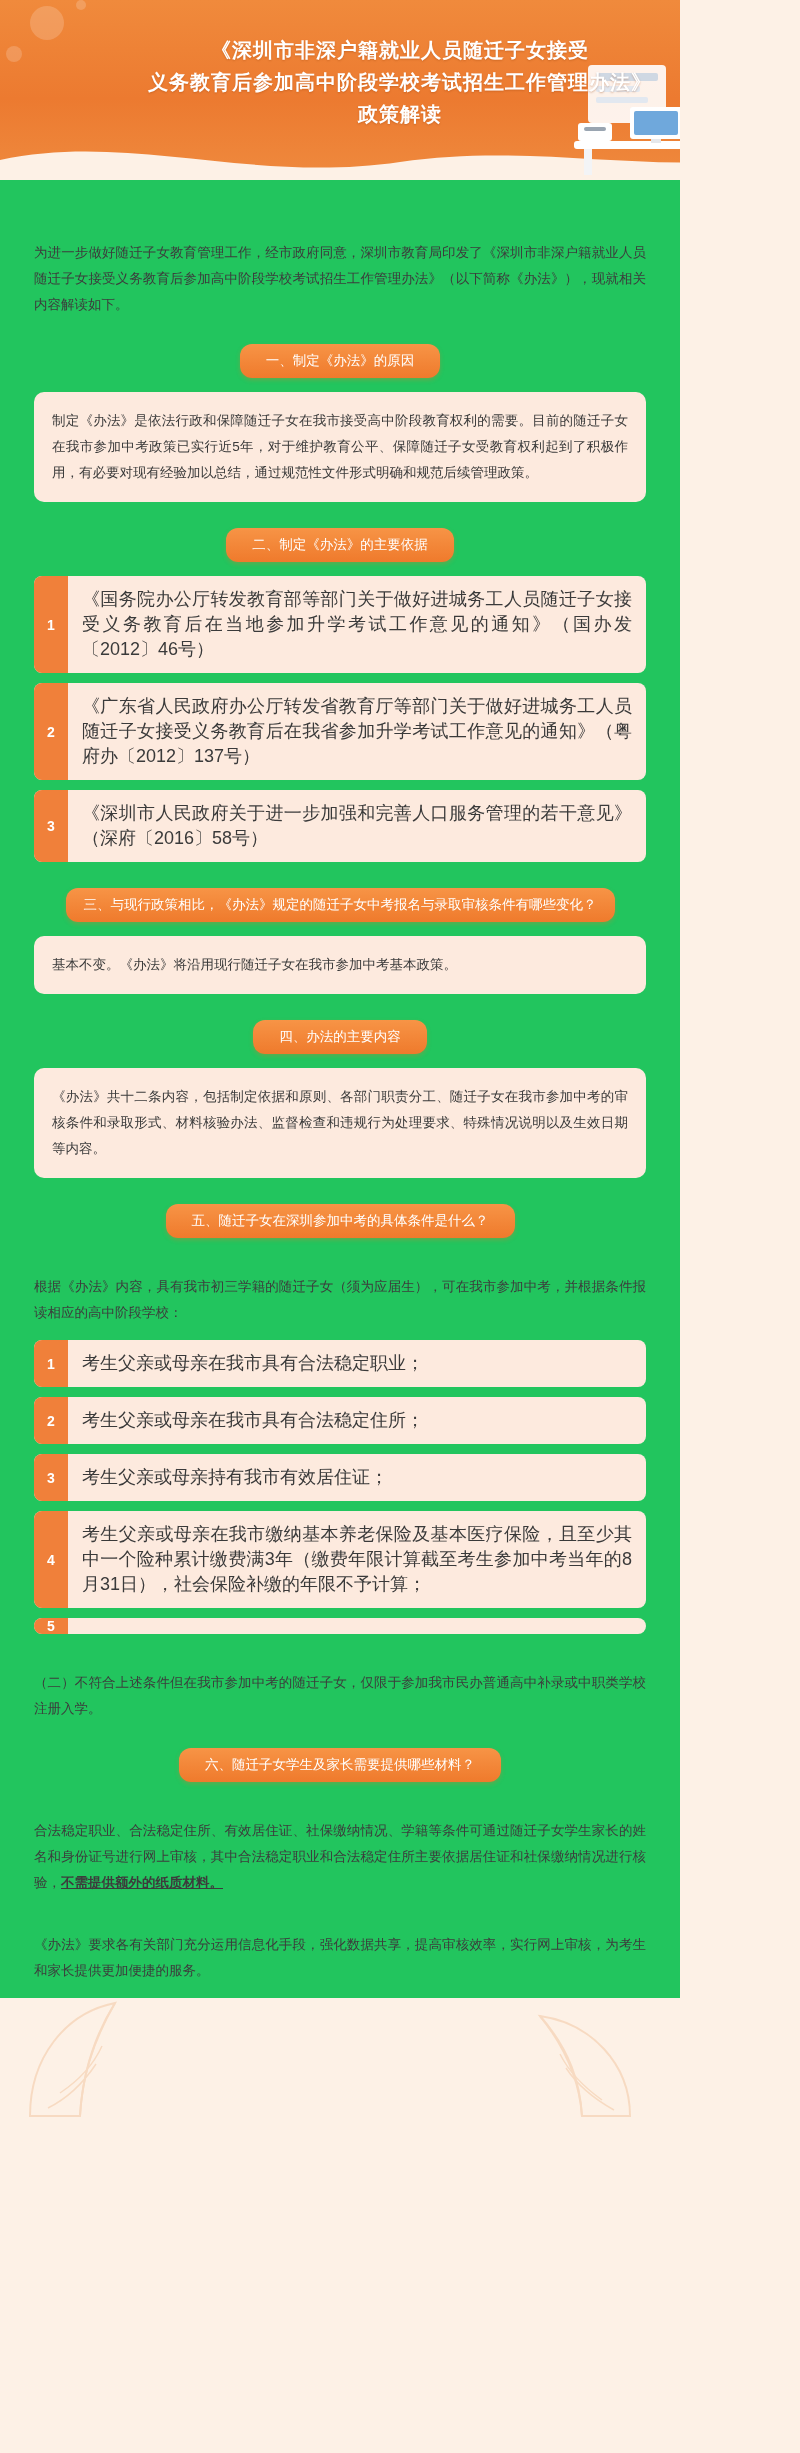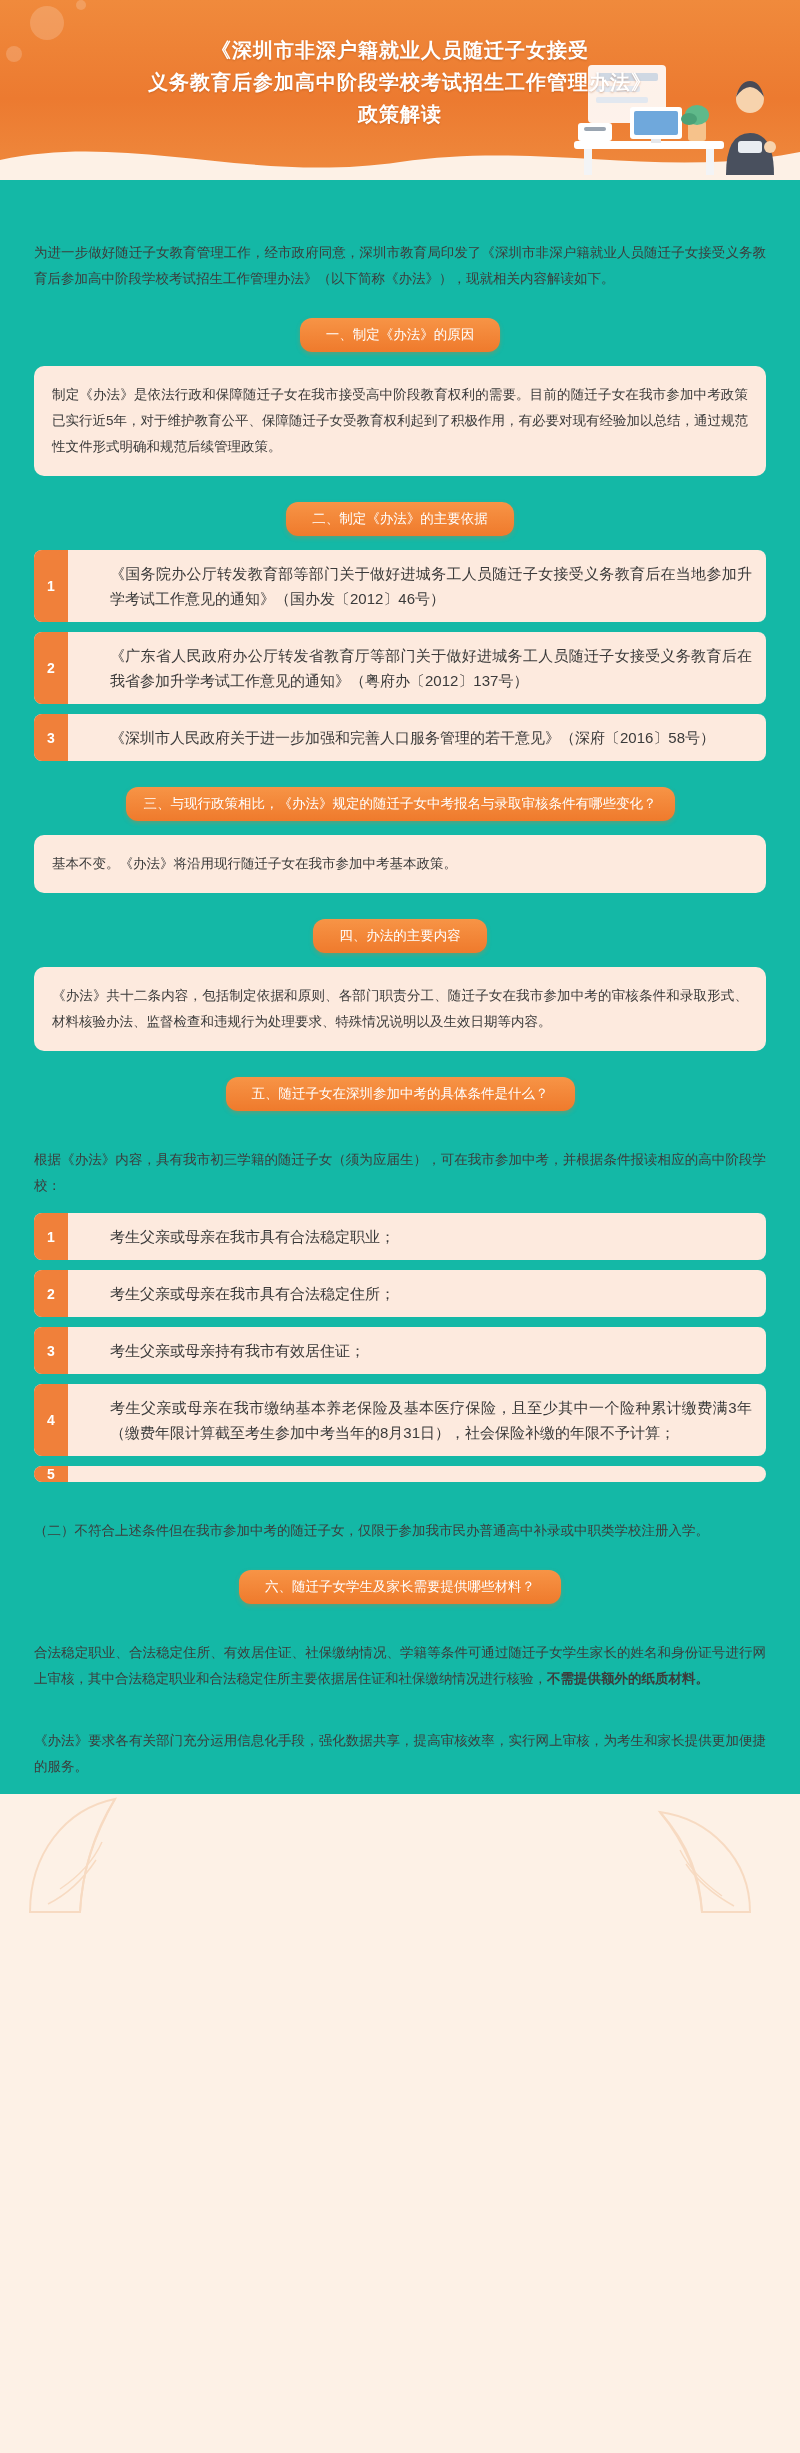--- a/index.html
+++ b/index.html
@@ -3,24 +3,24 @@
 <meta charset="utf-8">
 <style>
   * { box-sizing: border-box; margin: 0; padding: 0; }
   body {
     width: 800px;
     background: #fdf1e6;
     font-family: "Liberation Sans", "DejaVu Sans", sans-serif;
     color: #3a3a3a;
   }
   .page {
-    width: 800px;
-    position: relative;
-    overflow: hidden;
-    background: #14b8a6;
+    width: 680px;
+    position: relative;
+    overflow: hidden;
+    background: #22c55e;
   }
 
   
   .header {
     position: relative;
     width: 800px;
     height: 180px;
     background: linear-gradient(180deg, #f08a3c 0%, #ec7a30 55%, #ef8a3e 100%);
     overflow: hidden;
   }
@@ -107,26 +107,25 @@
     background: #f0803a;
     color: #fff;
     font-size: 14px;
     font-weight: bold;
     display: flex;
     align-items: center;
     justify-content: center;
   }
   .num-text {
     padding: 11px 14px 11px 14px;
-    font-size: 15px;
+    font-size: 18px;
     line-height: 25px;
     text-align: justify;
-    margin-left: 28px;
-  }
-  .bold { font-weight: bold; }
+  }
+  .bold { font-weight: bold; text-decoration: underline; }
 
   .tail {
     position: relative;
     height: 120px;
     background: #fdf1e6;
     overflow: hidden;
   }
   .leaf { position: absolute; opacity: .55; }
 </style>
 </head>

